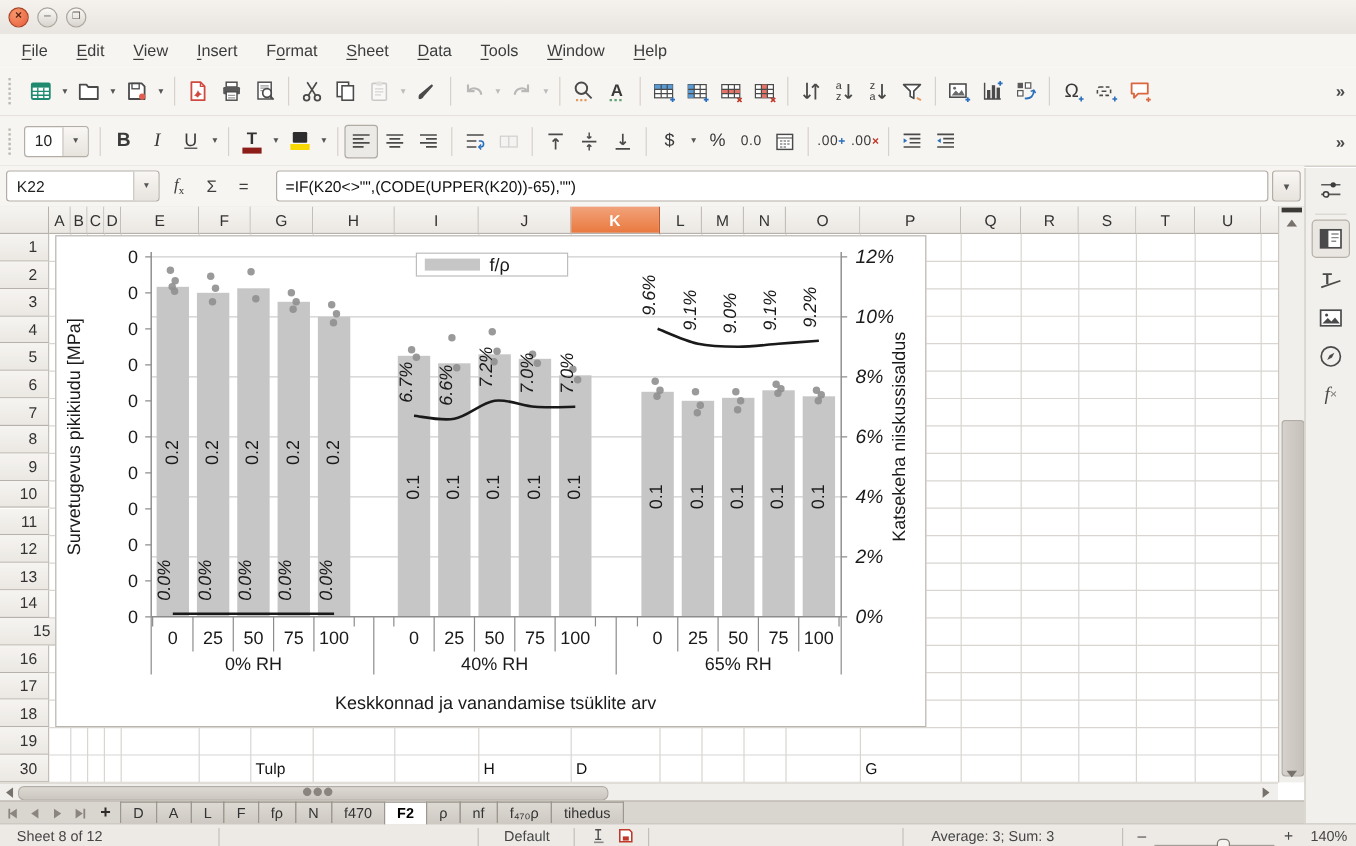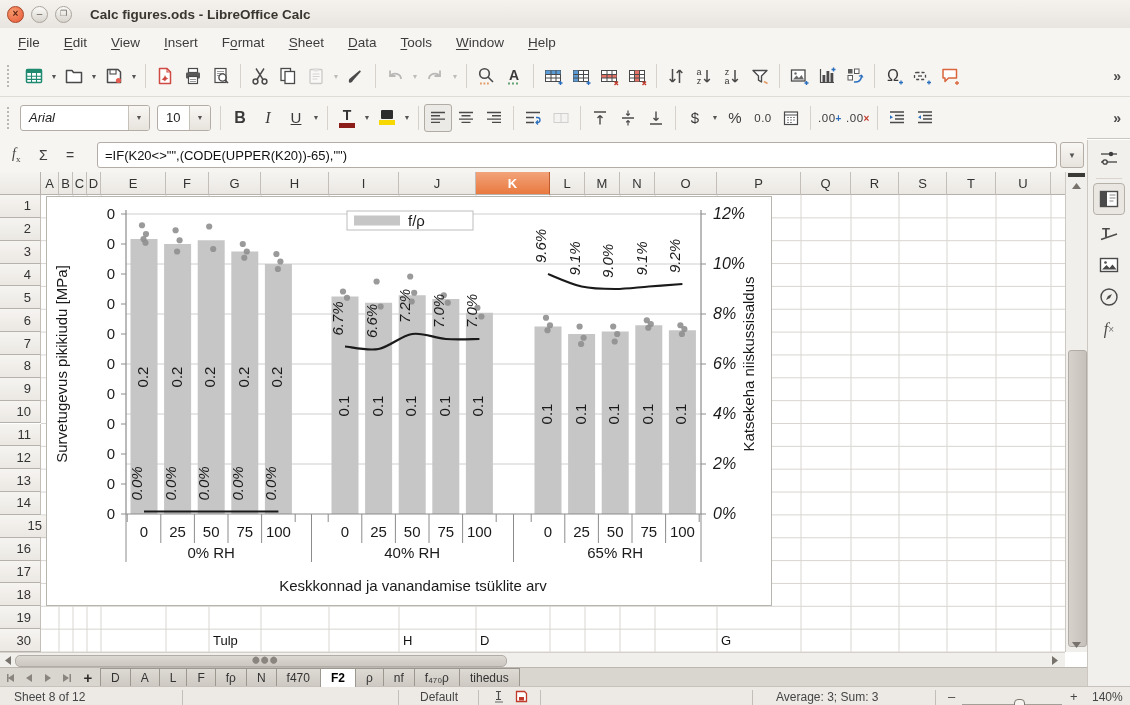--- a/index.html
+++ b/index.html
@@ -105,21 +105,20 @@
 </style>
 </head>
 <body>
 
 <div id="app">
 
   <div class="titlebar">
     <span class="winbtn close">×</span>
     <span class="winbtn plain">–</span>
     <span class="winbtn plain" style="font-size:8px">❒</span>
-    <span class="apptitle">Calc figures.ods - LibreOffice Calc</span>
   </div>
 
   <div class="menubar" id="menubar">
       <span class="menu-item"><u>F</u>ile</span>
       <span class="menu-item"><u>E</u>dit</span>
       <span class="menu-item"><u>V</u>iew</span>
       <span class="menu-item"><u>I</u>nsert</span>
       <span class="menu-item">F<u>o</u>rmat</span>
       <span class="menu-item"><u>S</u>heet</span>
       <span class="menu-item"><u>D</u>ata</span>
@@ -392,24 +391,20 @@
           <svg width="20" height="20">
             <path d="M3 3.5h13.5V12H8.5L5 15.5V12H3z" fill="#fff" stroke="#d9663d" stroke-width="1.5" stroke-linejoin="round"></path>
             <path d="M15 17h4M17 15v4" stroke="#d9663d" stroke-width="1.3"></path>
           </svg>
         </span>
       </div>
       <span class="tb-overflow">»</span>
     </div>
   <div class="toolbar" id="tb-fmt">
       <div class="grip"></div>
-      <div class="combo" style="width: 130px; margin-right: 7px;">
-        <span class="val" style="font-style:italic">Arial</span>
-        <span class="arrow">▼</span>
-      </div>
       <div class="combo" style="width: 54px; margin-right: 4px;">
         <span class="val">10</span>
         <span class="arrow">▼</span>
       </div>
       <div class="tb-sep"></div>
       <div class="tb-btn">
         <span style="display: flex;">
           <span class="fmt-b">B</span>
         </span>
       </div>
@@ -559,20 +554,24 @@
           <svg width="18" height="18">
             <path d="M2 3h14M7 6.5h9M7 10h9M2 13.5h14" stroke="#4a4a4a" stroke-width="1.3"></path>
             <path d="M2 8.2l3 1.9V6.3z" fill="#2a6fbd"></path>
           </svg>
         </span>
       </div>
       <span class="tb-overflow">»</span>
     </div>
 
   <div class="formulabar">
+    <div class="combo namebox">
+      <span class="val">K22</span>
+      <span class="arrow">▼</span>
+    </div>
     <span class="fx-btn" style="margin-left:12px;font-family:'Liberation Serif',serif;font-style:italic">f<sub style="font-style:normal;font-size:9px">x</sub></span>
     <span class="fx-btn">Σ</span>
     <span class="fx-btn">=</span>
     <input class="formula-input" spellcheck="false" value="=IF(K20&lt;&gt;&quot;&quot;,(CODE(UPPER(K20))-65),&quot;&quot;)" style="">
     <span class="fb-drop">▼</span>
   </div>
 
   <div class="sheet-clip">
     <div class="corner"></div>
     <div id="colheads">

